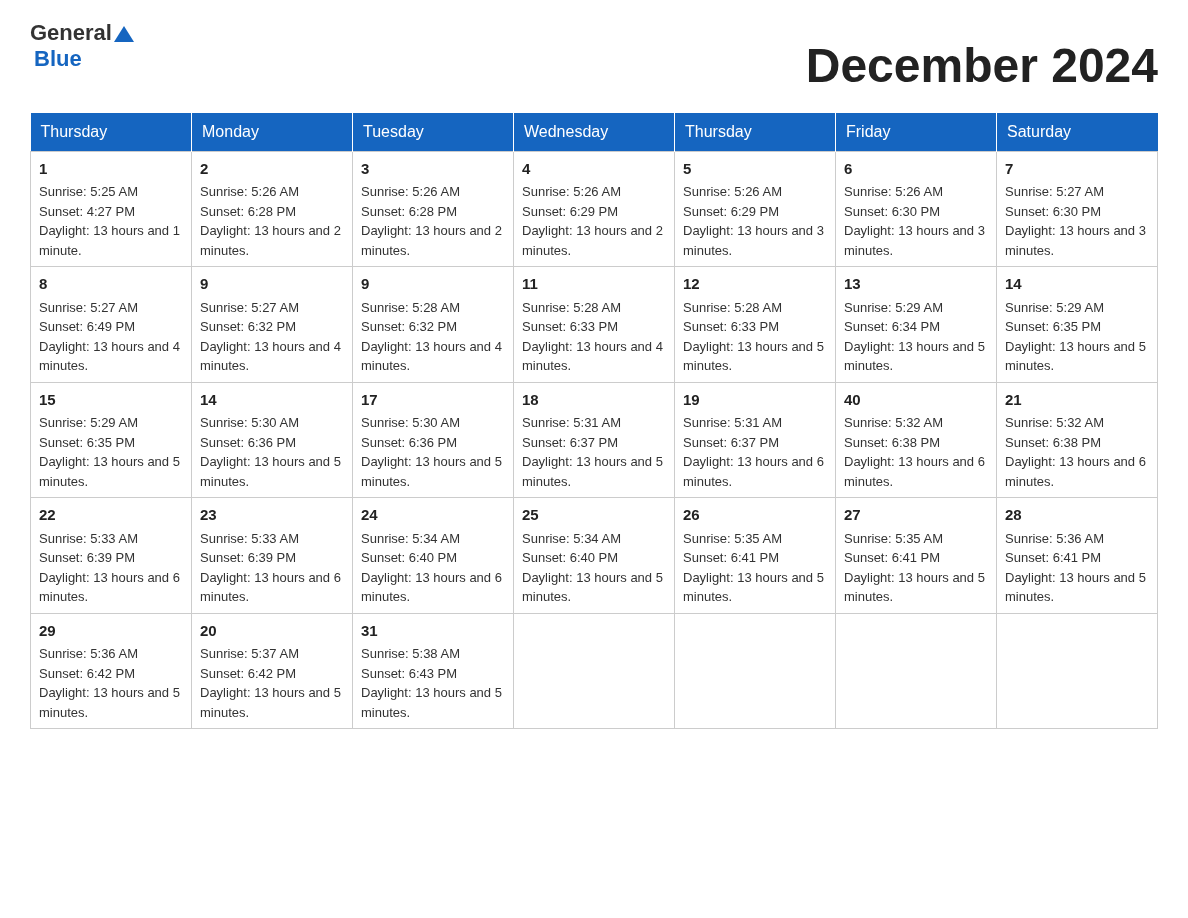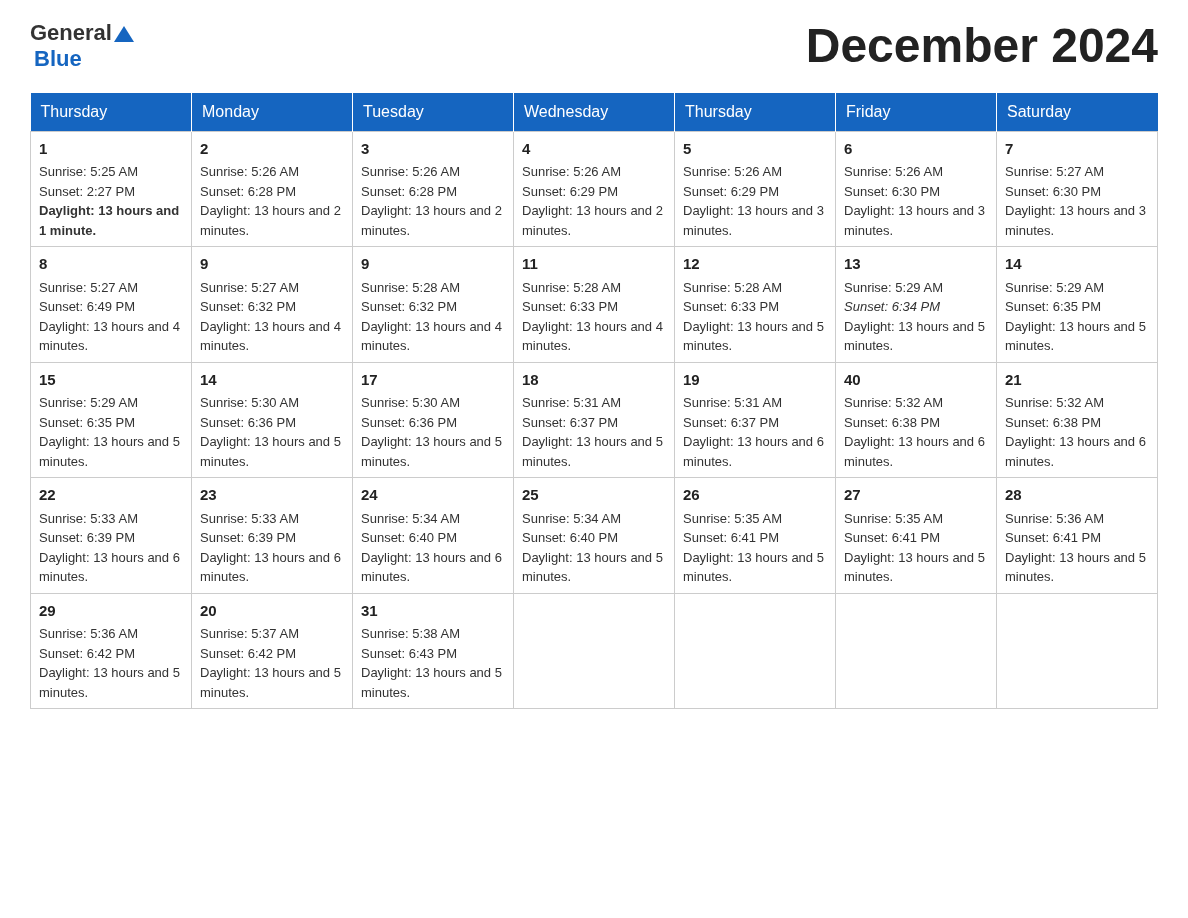--- a/index.html
+++ b/index.html
@@ -11,20 +11,21 @@
       min-height: 918px;
     }
     .header-row {
       display: flex;
       justify-content: space-between;
       align-items: flex-start;
       margin-bottom: 20px;
     }
     .title-block {
       text-align: right;
+      margin-top: 20px;
     }
     .month-title {
       font-size: 48px;
       font-weight: bold;
       color: #222;
       line-height: 1.1;
     }
     .location-title {
       font-size: 22px;
       color: #555;
@@ -108,22 +109,22 @@
         <th>Thursday</th>
         <th>Friday</th>
         <th>Saturday</th>
       </tr>
   </thead>
   <tbody id="calendar-body">
   <tr>
         <td>
           <span class="day-num">1</span>
           <span style="display: block;">Sunrise: 5:25 AM</span>
-          <span style="display: block;">Sunset: 2:27 PM</span>
-          <span style="display: block; font-weight: bold;">Daylight: 13 hours and 1 minute.</span>
+          <span style="display: block;">Sunset: 4:27 PM</span>
+          <span style="display: block;">Daylight: 13 hours and 1 minute.</span>
         </td>
         <td>
           <span class="day-num">2</span>
           <span style="display: block;">Sunrise: 5:26 AM</span>
           <span style="display: block;">Sunset: 6:28 PM</span>
           <span style="display: block;">Daylight: 13 hours and 2 minutes.</span>
         </td>
         <td>
           <span class="day-num">3</span>
           <span style="display: block;">Sunrise: 5:26 AM</span>
@@ -182,21 +183,21 @@
         </td>
         <td>
           <span class="day-num">12</span>
           <span style="display: block;">Sunrise: 5:28 AM</span>
           <span style="display: block;">Sunset: 6:33 PM</span>
           <span style="display: block;">Daylight: 13 hours and 5 minutes.</span>
         </td>
         <td>
           <span class="day-num">13</span>
           <span style="display: block;">Sunrise: 5:29 AM</span>
-          <span style="display: block; font-style: italic;">Sunset: 6:34 PM</span>
+          <span style="display: block;">Sunset: 6:34 PM</span>
           <span style="display: block;">Daylight: 13 hours and 5 minutes.</span>
         </td>
         <td>
           <span class="day-num">14</span>
           <span style="display: block;">Sunrise: 5:29 AM</span>
           <span style="display: block;">Sunset: 6:35 PM</span>
           <span style="display: block;">Daylight: 13 hours and 5 minutes.</span>
         </td>
       </tr>
       <tr>

